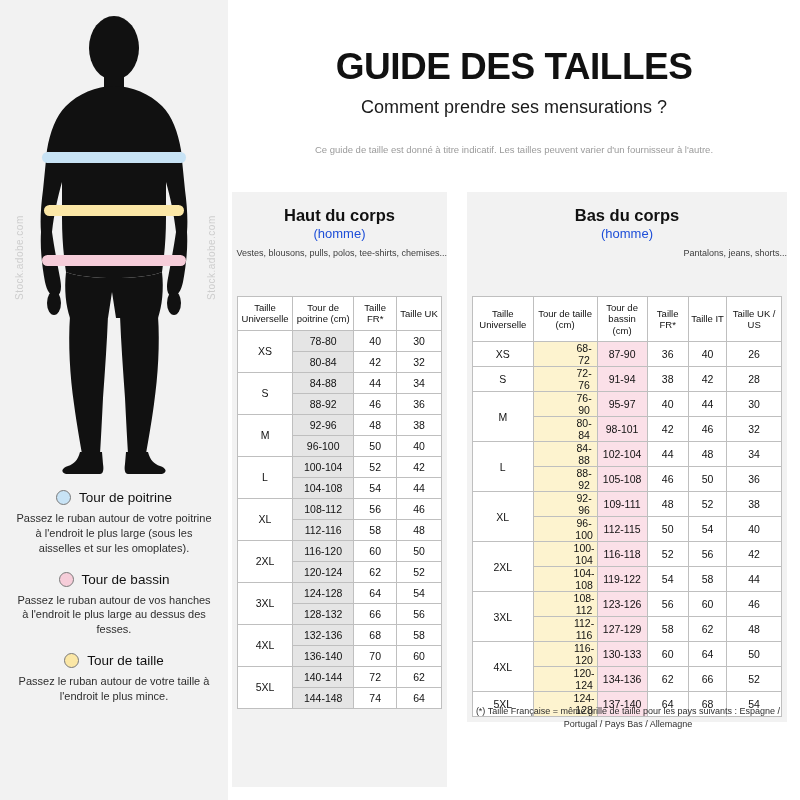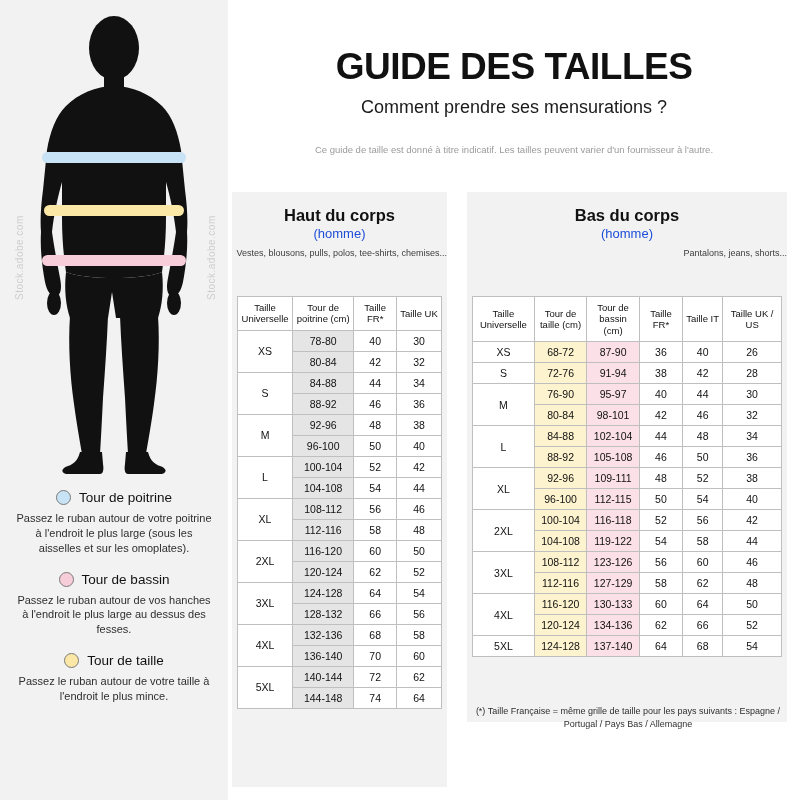--- a/index.html
+++ b/index.html
@@ -62,21 +62,21 @@
   .panel-title { font-size: 16.5px; font-weight: bold; color: #111; }
   .panel-sub { font-size: 13px; color: #1d4ed8; margin-top: 1px; }
   .panel-desc { font-size: 9px; color: #3d3d3d; margin-top: 6px; line-height: 1.4; text-align: right; }
 
   table { border-collapse: collapse; background: #fff; }
   table td, table th { border: 1px solid #bfbfbf; font-size: 10.5px; text-align: center; font-weight: normal; color: #111; }
   thead td { font-size: 9.5px; line-height: 1.2; padding: 5px 2px; background: #fff; }
   tbody td { height: 21px; padding: 0 2px; }
   .c-blue { background: #e5e5e5; }
   .c-pink { background: #fbe0e8; }
-  .c-yell { background: #fdf3cf; }
+  .c-yell { background: #fdf3cf; padding-left: 40px; }
   .c-white { background: #ffffff; }
 
   .tbl-top { position: absolute; left: 237px; top: 296px; width: 205px; }
   .tbl-bot { position: absolute; left: 472px; top: 296px; width: 310px; }
 
   .footnote { position: absolute; left: 472px; top: 705px; width: 312px; text-align: center;
               font-size: 9px; color: #2e2e2e; line-height: 1.45; }
 </style>
 </head>
 <body>

